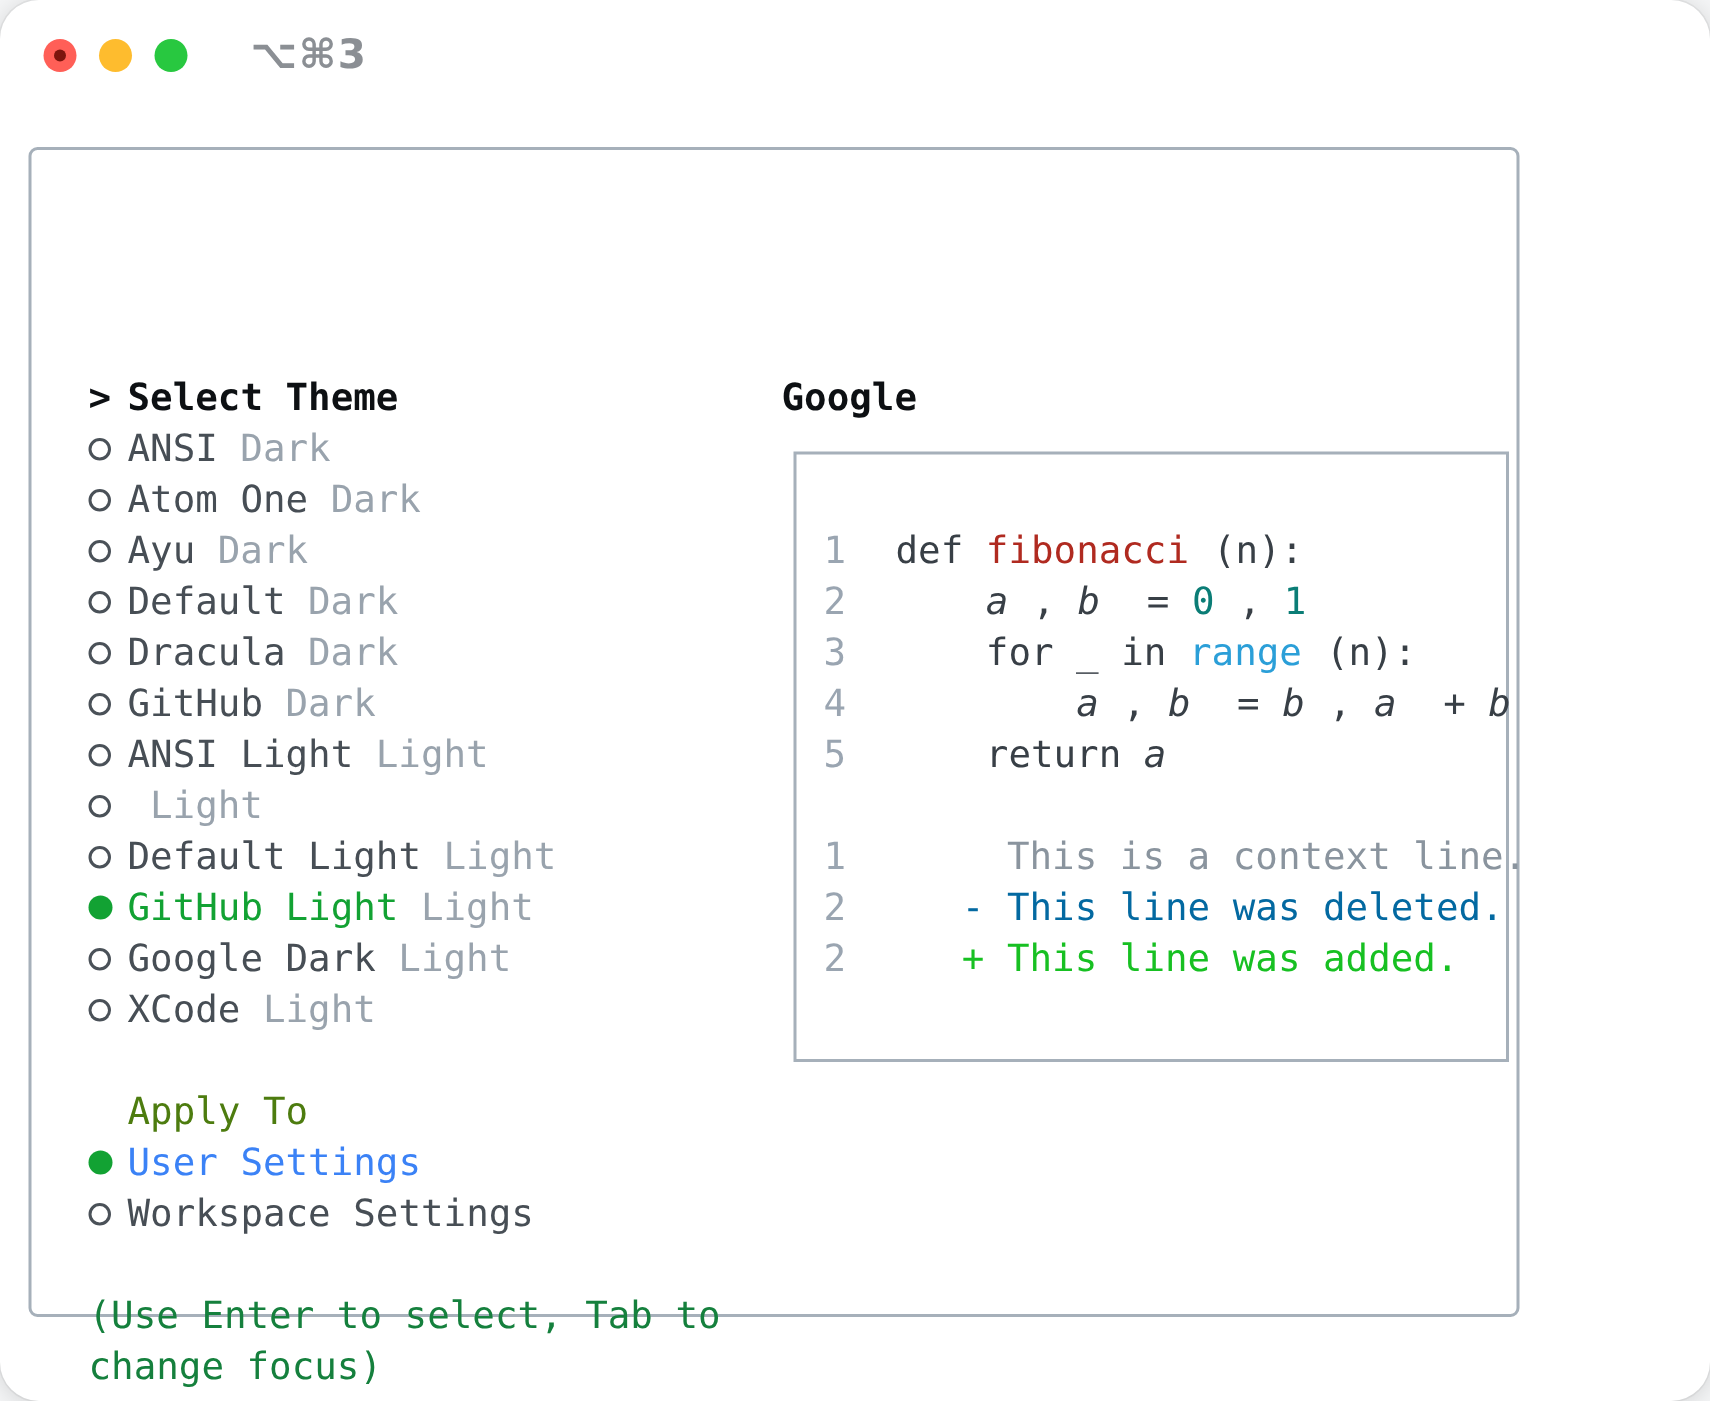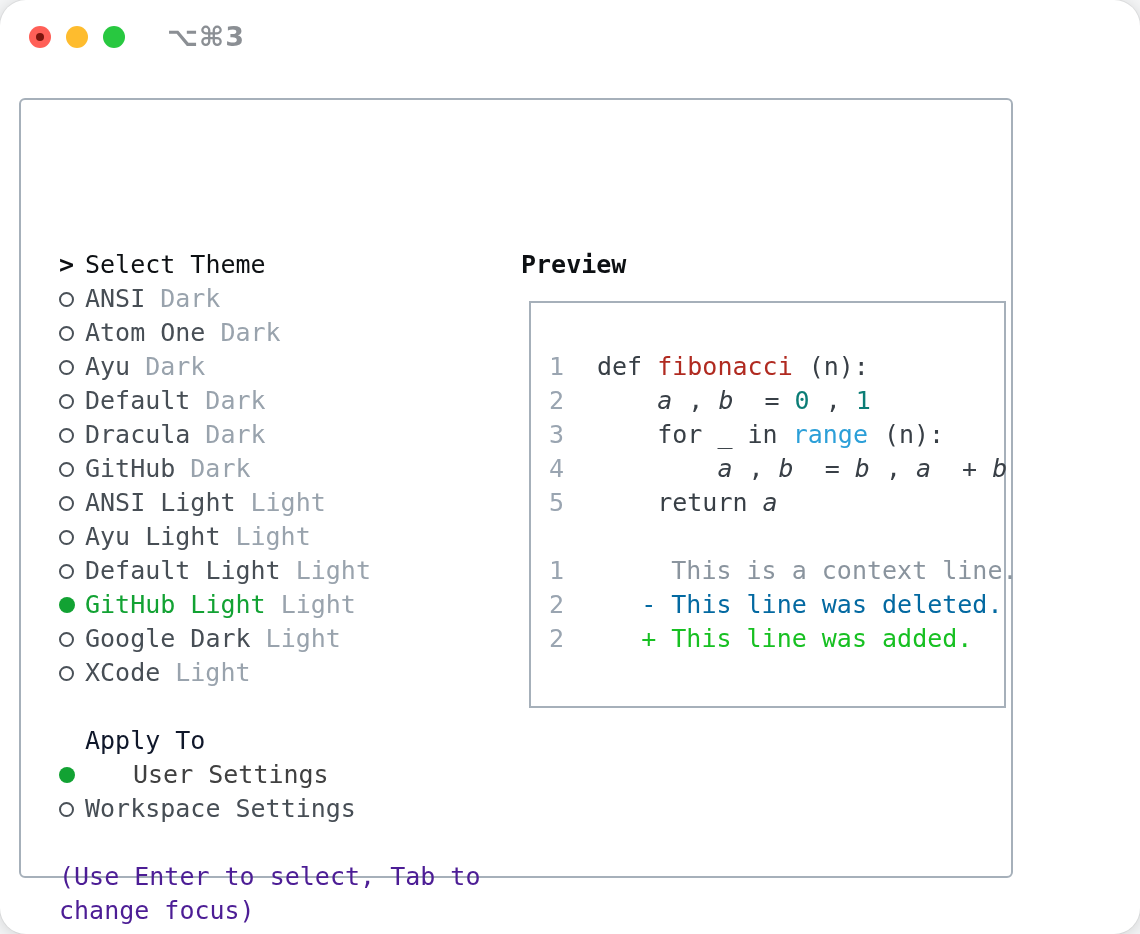--- a/index.html
+++ b/index.html
@@ -44,28 +44,28 @@
     width:26px;flex:0 0 26px;display:flex;align-items:center;height:34px;
   }
   .circle{
     width:15px;height:15px;border:2px solid #4a5158;border-radius:50%;
     box-sizing:border-box;
   }
   .circle.sel{width:16px;height:16px;border:none;background:#12a233;}
   .prompt-prefix{
     width:26px;flex:0 0 26px;font-weight:700;color:#0d1013;
   }
-  .list-heading{font-weight:400;color:#0d1013;}
+  .list-heading{font-weight:700;color:#0d1013;}
   .theme-name{color:#474e55;}
   .theme-name.sel{color:#12a233;}
   .theme-variant{color:#99a3ad;margin-left:15px;}
-  .apply-heading{color:#0f172a;}
+  .apply-heading{color:#4d7c0f;}
   .apply-label{color:#474e55;}
-  .apply-label.sel{color:#404040;margin-left:48px;}
-  .hint{color:#4c1d95;}
+  .apply-label.sel{color:#3b82f6;}
+  .hint{color:#15803d;}
   .spacer-row{height:34px;}
   
   .preview-heading{
     position:absolute;left:500px;top:148px;height:34px;line-height:34px;
     font-size:25px;font-weight:700;color:#0d1013;
   }
   .preview-box{
     position:absolute;left:508px;top:201px;width:477px;height:407px;
     border:2px solid #a6b0ba;background:#ffffff;box-sizing:border-box;
   }
@@ -106,41 +106,41 @@
         <span class="list-heading">Select Theme</span>
       </div>
       <div id="theme-list">
           <div class="row"><span class="bullet-col"><span class="circle"></span></span><span class="theme-name">ANSI</span><span class="theme-variant">Dark</span></div>
           <div class="row"><span class="bullet-col"><span class="circle"></span></span><span class="theme-name">Atom One</span><span class="theme-variant">Dark</span></div>
           <div class="row"><span class="bullet-col"><span class="circle"></span></span><span class="theme-name">Ayu</span><span class="theme-variant">Dark</span></div>
           <div class="row"><span class="bullet-col"><span class="circle"></span></span><span class="theme-name">Default</span><span class="theme-variant">Dark</span></div>
           <div class="row"><span class="bullet-col"><span class="circle"></span></span><span class="theme-name">Dracula</span><span class="theme-variant">Dark</span></div>
           <div class="row"><span class="bullet-col"><span class="circle"></span></span><span class="theme-name">GitHub</span><span class="theme-variant">Dark</span></div>
           <div class="row"><span class="bullet-col"><span class="circle"></span></span><span class="theme-name">ANSI Light</span><span class="theme-variant">Light</span></div>
-          <div class="row"><span class="bullet-col"><span class="circle"></span></span><span class="theme-name">Ayu Light</span><span class="theme-variant">Light</span></div>
+          <div class="row"><span class="bullet-col"><span class="circle"></span></span><span class="theme-variant">Light</span></div>
           <div class="row"><span class="bullet-col"><span class="circle"></span></span><span class="theme-name">Default Light</span><span class="theme-variant">Light</span></div>
           <div class="row"><span class="bullet-col"><span class="circle sel"></span></span><span class="theme-name sel">GitHub Light</span><span class="theme-variant">Light</span></div>
           <div class="row"><span class="bullet-col"><span class="circle"></span></span><span class="theme-name">Google Dark</span><span class="theme-variant">Light</span></div>
           <div class="row"><span class="bullet-col"><span class="circle"></span></span><span class="theme-name">XCode</span><span class="theme-variant">Light</span></div>
         </div>
       <div class="spacer-row"></div>
       <div class="row">
         <span class="bullet-col"></span>
         <span class="apply-heading">Apply To</span>
       </div>
       <div id="apply-list">
           <div class="row"><span class="bullet-col"><span class="circle sel"></span></span><span class="apply-label sel">User Settings</span></div>
           <div class="row"><span class="bullet-col"><span class="circle"></span></span><span class="apply-label">Workspace Settings</span></div>
         </div>
       <div class="spacer-row"></div>
       <div class="row hint">(Use Enter to select, Tab to</div>
       <div class="row hint">change focus)</div>
     </div>
 
-    <div class="preview-heading">Preview</div>
+    <div class="preview-heading">Google</div>
     <div class="preview-box">
       <div class="code" id="code-area">
           <div class="crow"><span class="lnum">1</span><span class="ctext"><span class="seg-plain">def </span><span class="seg-func">fibonacci</span><span class="seg-plain">(n):</span></span></div>
           <div class="crow"><span class="lnum">2</span><span class="ctext"><span class="seg-plain">    </span><span class="seg-var">a</span><span class="seg-plain">, </span><span class="seg-var">b</span><span class="seg-plain"> = </span><span class="seg-number">0</span><span class="seg-plain">, </span><span class="seg-number">1</span></span></div>
           <div class="crow"><span class="lnum">3</span><span class="ctext"><span class="seg-plain">    for _ in </span><span class="seg-call">range</span><span class="seg-plain">(n):</span></span></div>
           <div class="crow"><span class="lnum">4</span><span class="ctext"><span class="seg-plain">        </span><span class="seg-var">a</span><span class="seg-plain">, </span><span class="seg-var">b</span><span class="seg-plain"> = </span><span class="seg-var">b</span><span class="seg-plain">, </span><span class="seg-var">a</span><span class="seg-plain"> + </span><span class="seg-var">b</span></span></div>
           <div class="crow"><span class="lnum">5</span><span class="ctext"><span class="seg-plain">    return </span><span class="seg-var">a</span></span></div>
           <div class="crow"><span class="lnum"></span><span class="ctext"></span></div>
           <div class="crow"><span class="lnum">1</span><span class="ctext"><span class="seg-context">      This is a context line.</span></span></div>
           <div class="crow"><span class="lnum">2</span><span class="ctext"><span class="seg-deleted">    - This line was deleted.</span></span></div>

